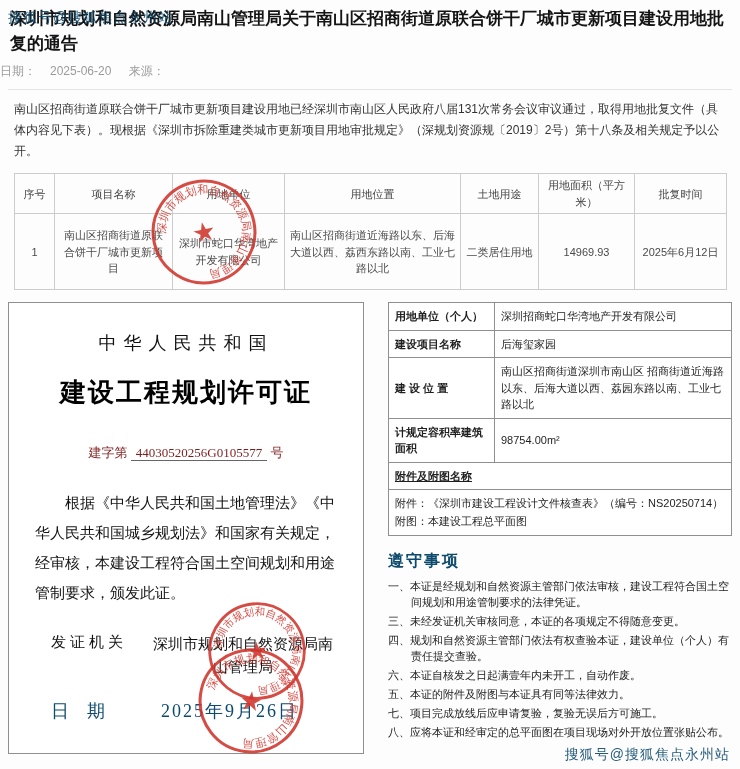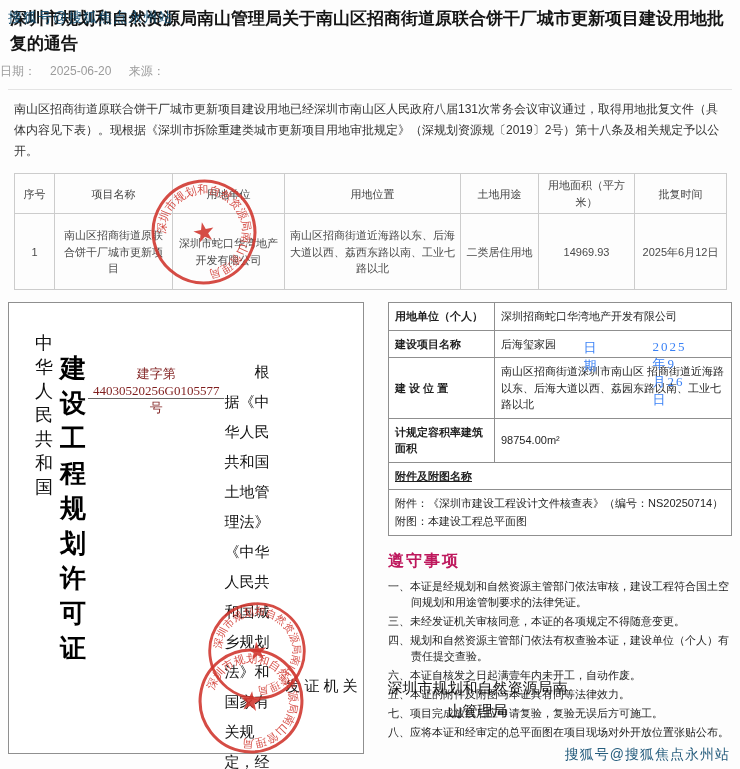--- a/index.html
+++ b/index.html
@@ -25,41 +25,41 @@
 
   .stamp { position:absolute; z-index:30; opacity:.88; pointer-events:none; }
   .stamp svg { display:block; }
   .stamp-table { left:148px; top:176px; transform:rotate(-12deg); }
   .stamp-cert-1 { left:196px; top:296px; transform:rotate(-6deg); }
   .stamp-cert-2 { left:186px; top:342px; transform:rotate(7deg); }
 
   .panels { display:flex; align-items:flex-start; gap:24px; padding:0 8px; margin-top:12px; }
 
   .cert { position:relative; width:356px; height:452px; border:1px solid #8f8f8f; background:#fff;
-          font-family:"Liberation Serif","DejaVu Serif",serif; display:flex; flex-direction:row; padding:28px 26px 30px; }
+          font-family:"Liberation Serif","DejaVu Serif",serif; display:flex; flex-direction:column; padding:28px 26px 30px; }
   .cert-country { text-align:center; font-size:18px; letter-spacing:7px; color:#111; }
   .cert-title   { text-align:center; font-size:26px; font-weight:700; letter-spacing:2px; margin-top:20px; color:#000; }
   .cert-number  { text-align:center; margin-top:34px; font-size:13px; color:#7f1d1d; }
   .cert-number .num { border-bottom:1px solid #666; padding:0 5px; }
   .cert-body { margin-top:26px; font-size:15px; line-height:2.0; text-indent:2em; color:#121212; }
   .cert-issuer { display:flex; margin-top:auto; font-size:15px; color:#121212; }
   .cert-issuer .lbl { letter-spacing:4px; margin-left:16px; white-space:nowrap; }
   .cert-issuer .val { width:180px; margin-left:26px; text-align:center; line-height:1.55; }
-  .cert-date { display:flex; margin-top:8px; font-size:13px; color:#3b82f6; }
+  .cert-date { display:flex; margin-top:20px; font-size:18px; color:#0c4a6e; }
   .cert-date .lbl { letter-spacing:18px; margin-left:16px; }
   .cert-date .val { margin-left:38px; letter-spacing:2px; }
 
   .right { flex:1; min-width:0; }
   table.permit { border-collapse:collapse; table-layout:fixed; width:100%; font-size:11px; color:#1f1f1f; }
   .permit td { border:1px solid #8f8f8f; padding:5px 6px; vertical-align:middle; line-height:1.5; background:#fff; }
   .permit td.lbl { width:106px; font-weight:700; }
   .permit td.att { font-weight:700;text-decoration:underline; }
   .permit .att-line { line-height:1.6; }
 
-  .comp-title { margin:15px 0 7px; font-size:16px; font-weight:700; letter-spacing:2px; color:#be185d; }
+  .comp-title { margin:15px 0 7px; font-size:16px; font-weight:700; letter-spacing:2px; color:#0c4a6e; }
   .comp-list { list-style:none; font-size:11px; line-height:1.45; color:#222; }
   .comp-list li { padding-left:2.1em; text-indent:-2.1em; margin-bottom:3px; }
 
   .seal-ink { fill:none; stroke:#d0342c; stroke-width:3; }
   .seal-text { fill:#d0342c; }
 </style>
 </head>
 <body>
 
 <div class="page">

